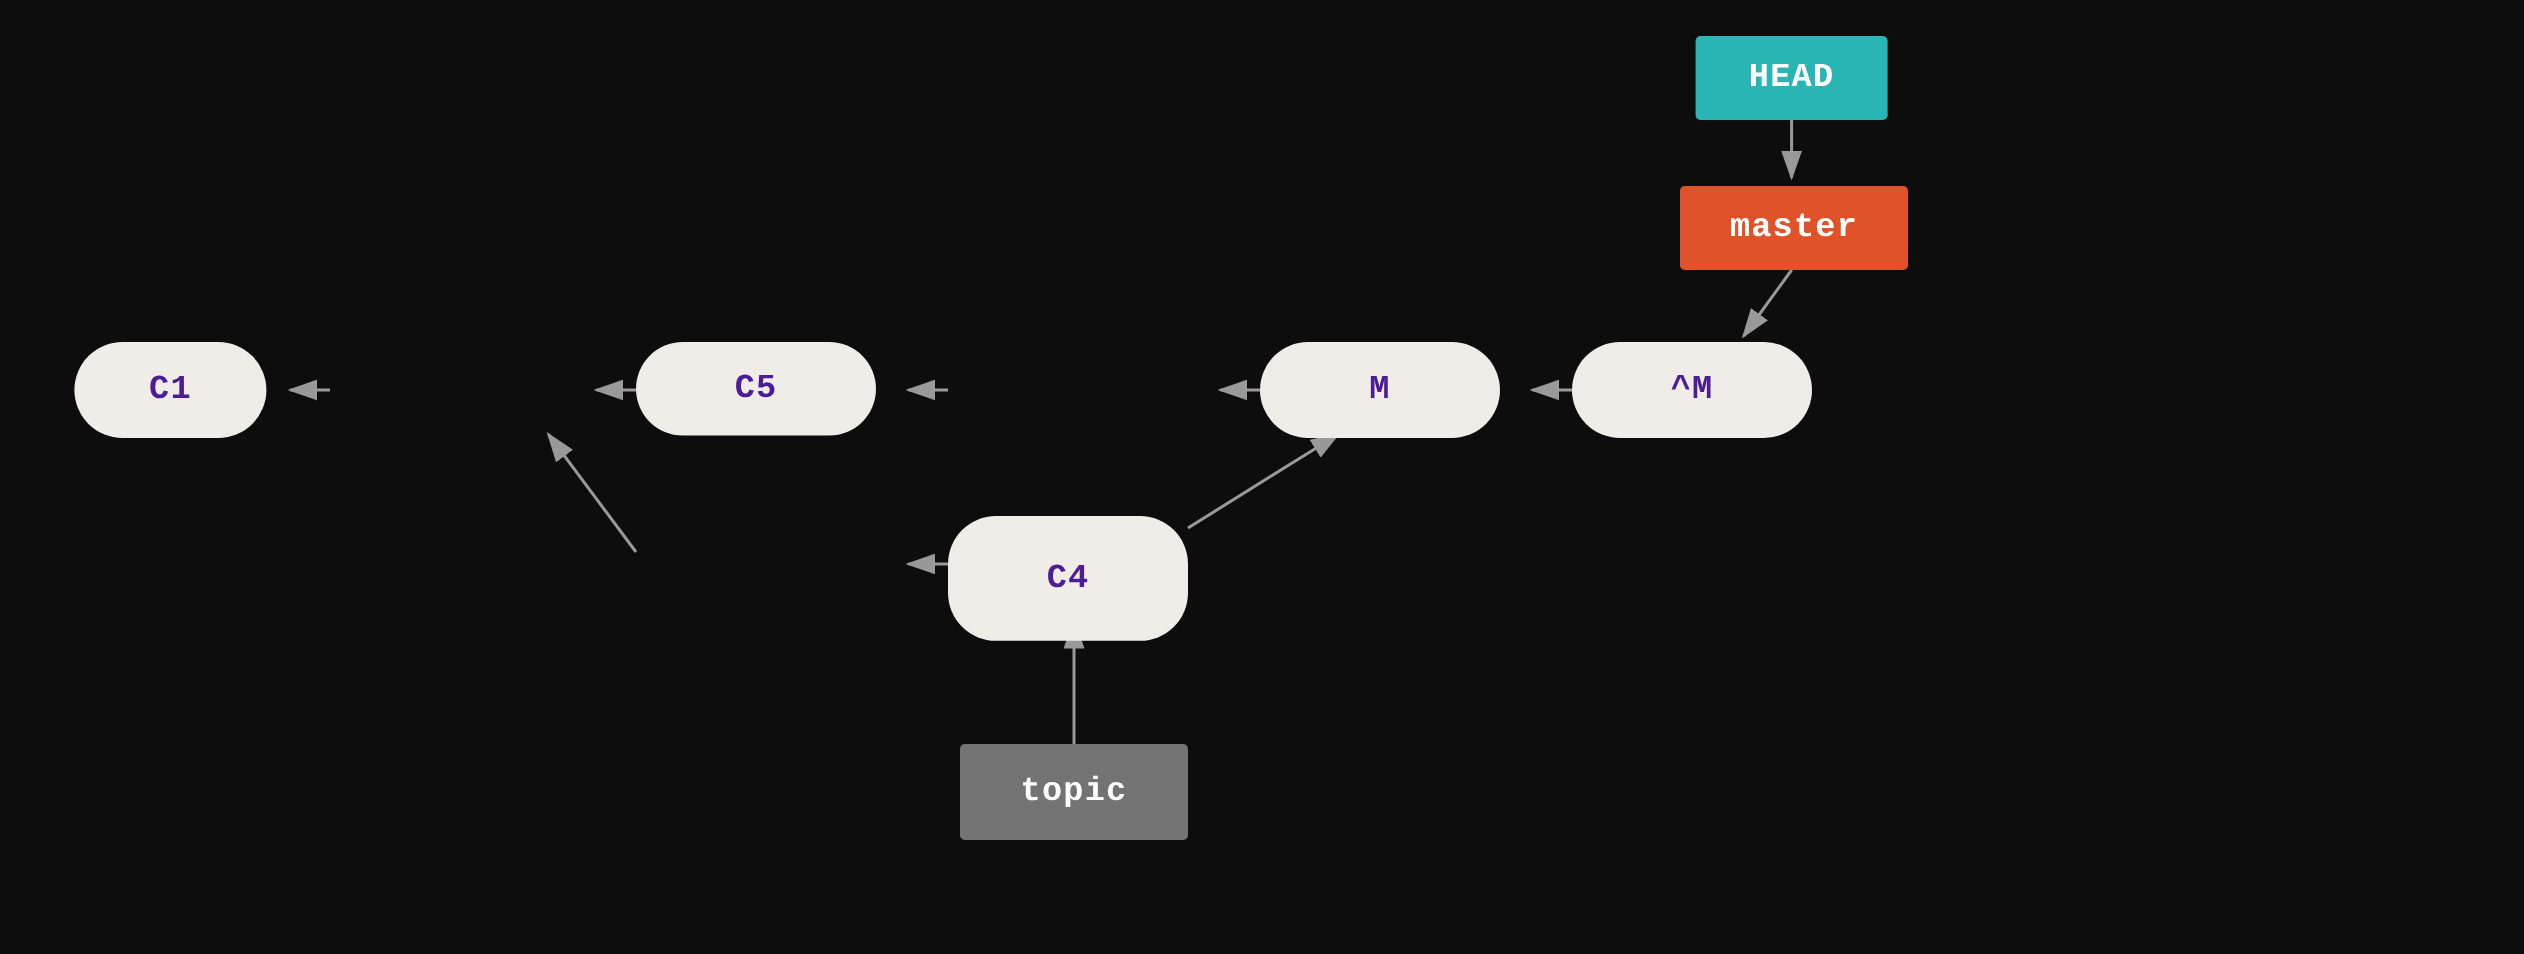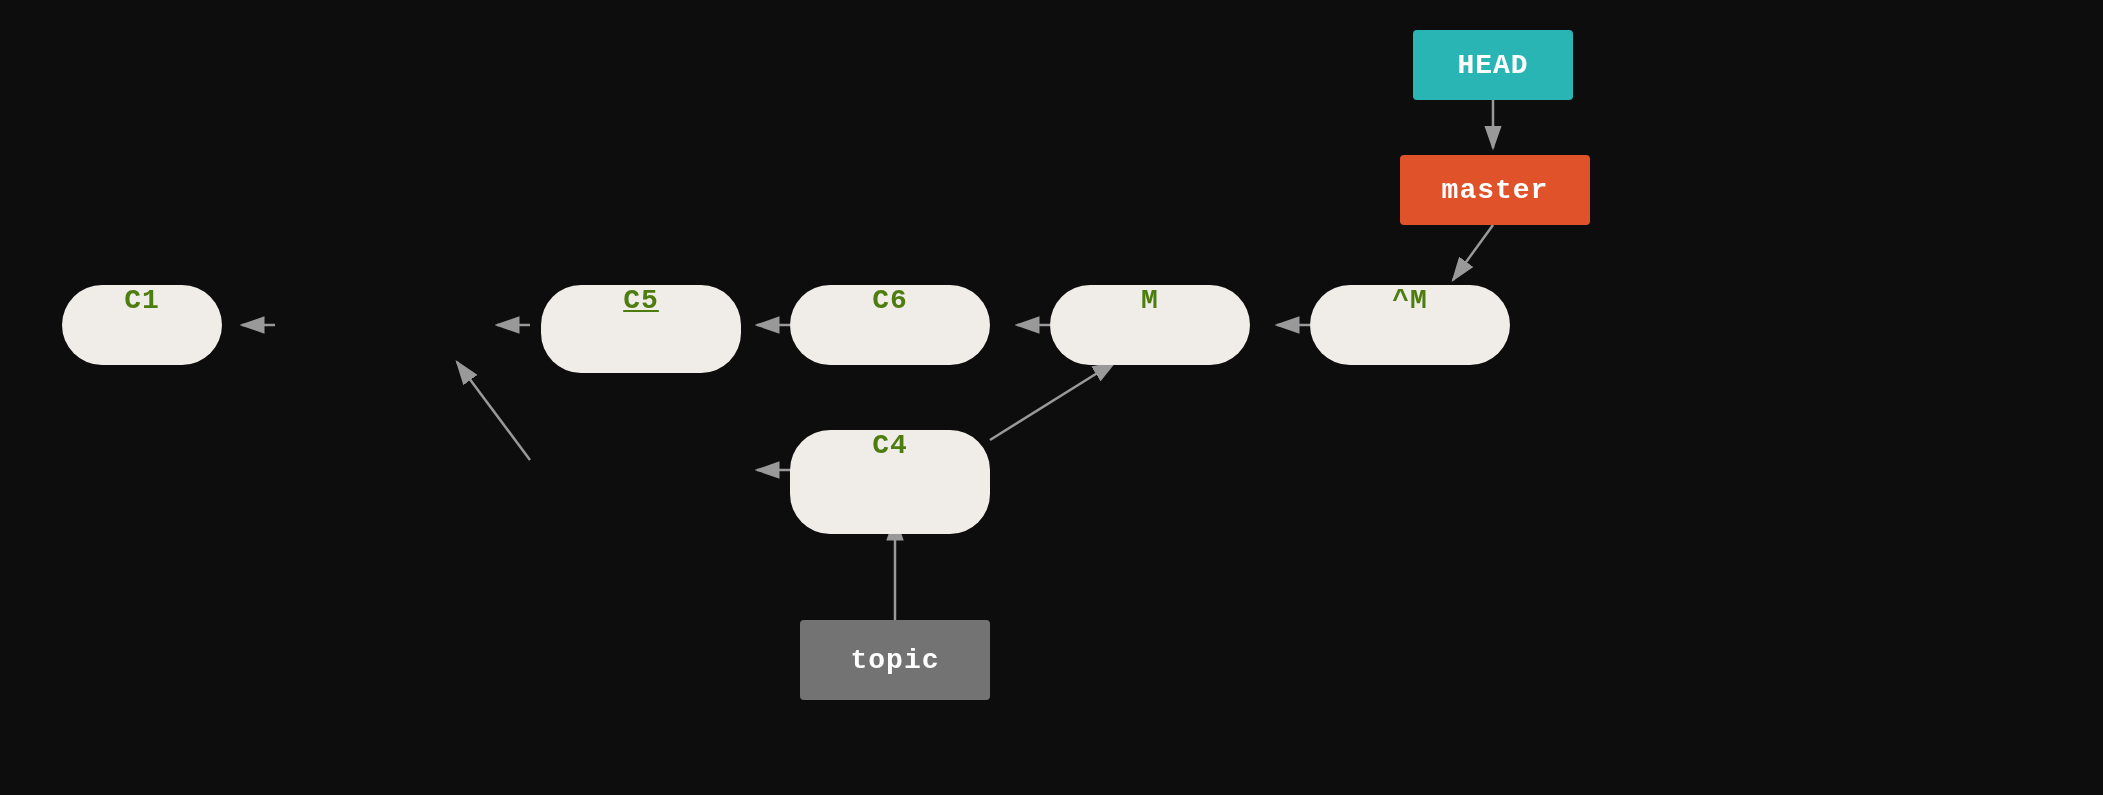--- a/index.html
+++ b/index.html
@@ -21,24 +21,25 @@
       position: absolute;
       top: 0; left: 0;
       width: 100%;
       height: 100%;
     }
     .commit-node {
       position: absolute;
       background: #f0ede8;
       border-radius: 40px;
       display: flex;
+      align-items: center;
       justify-content: center;
       font-size: 28px;
       font-weight: 600;
-      color: #4d7c0f;
+      color: #4c1d95;
       letter-spacing: 1px;
     }
     .label-box {
       position: absolute;
       display: flex;
       align-items: center;
       justify-content: center;
       font-size: 28px;
       font-weight: 600;
       letter-spacing: 1px;
@@ -92,27 +93,24 @@
     <line x1="1493" y1="225" x2="1453" y2="280" stroke="#999" stroke-width="2.5" marker-end="url(#arrowhead)"></line>
 
     <line x1="895" y1="620" x2="895" y2="518" stroke="#999" stroke-width="2.5" marker-end="url(#arrowhead)"></line>
   </svg>
 
   <div class="commit-node" style="left:62px; top:285px; width:160px; height:80px;">
     <span>C1</span>
   </div>
 
 
-  <div class="commit-node" style="left:541px; top:285px; width:200px; height:88px;text-decoration:underline;">
+  <div class="commit-node" style="left:530px; top:285px; width:200px; height:78px;">
     <span>C5</span>
   </div>
 
-  <div class="commit-node" style="left:790px; top:285px; width:200px; height:80px;">
-    <span>C6</span>
-  </div>
 
   <div class="commit-node" style="left:1050px; top:285px; width:200px; height:80px;">
     <span>M</span>
   </div>
 
   <div class="commit-node" style="left:1310px; top:285px; width:200px; height:80px;">
     <span>^M</span>
   </div>
 
 

